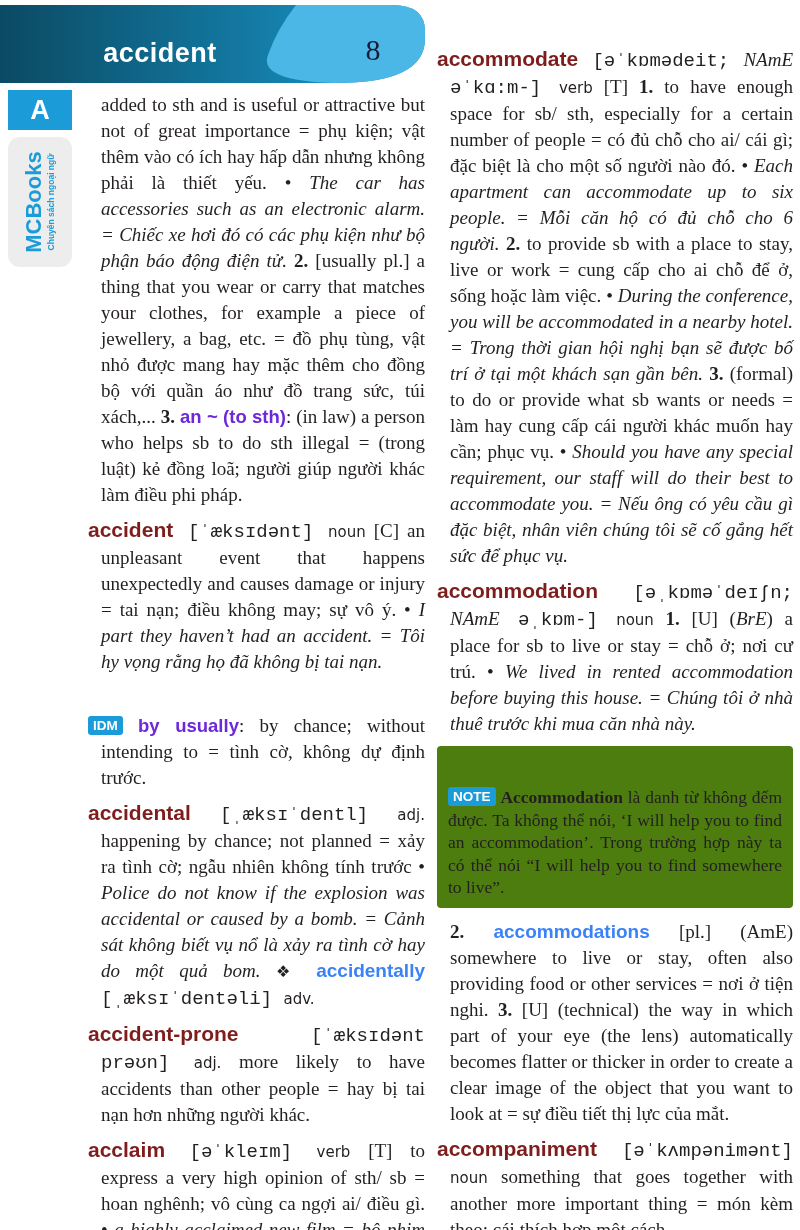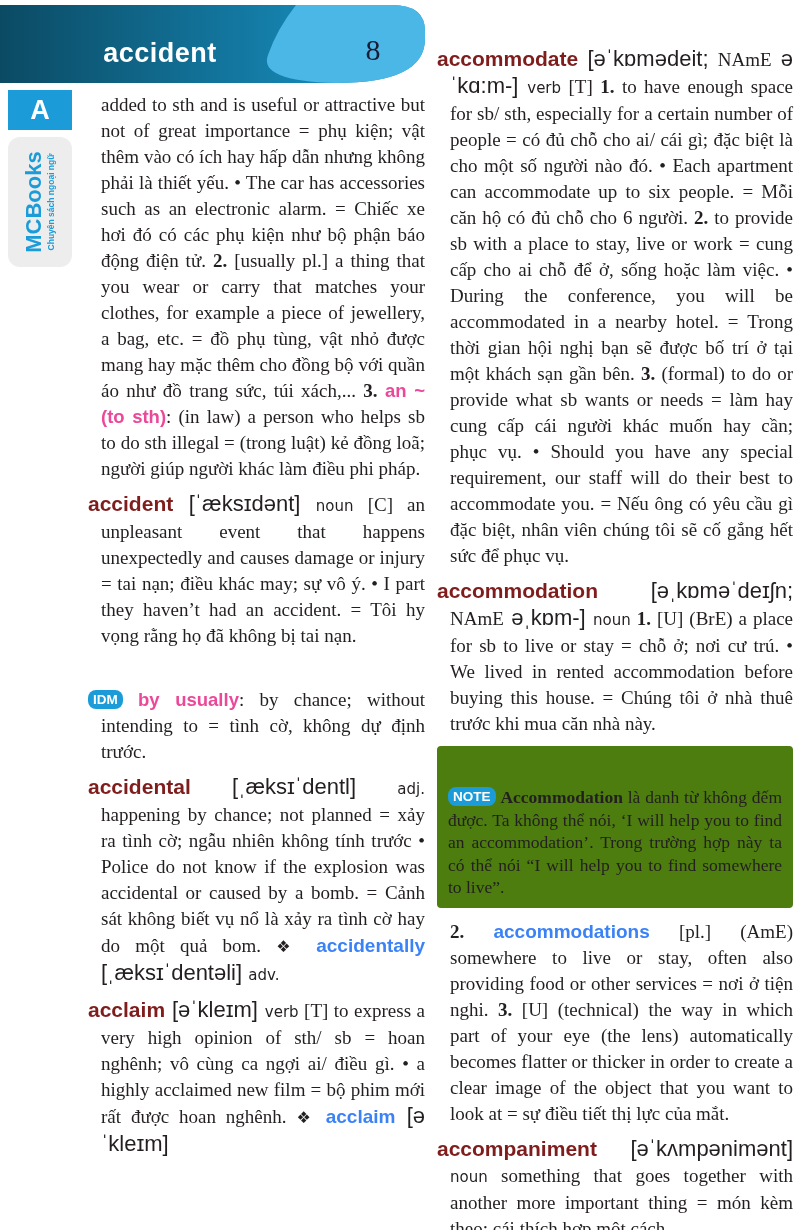--- a/index.html
+++ b/index.html
@@ -38,29 +38,29 @@
   .note-box{background:#4d7c0f;border-radius:4px;padding:9px 11px;margin:4px 0 11px 0;
         font-size:17.5px;line-height:22.5px;}
   .note-box .para{margin:0;}
 
   
   .r-hw{font-family:"Liberation Sans","DejaVu Sans",sans-serif;font-weight:bold;
         color:#7f1d1d;font-size:21px;}
   .r-hw2{font-family:"Liberation Sans","DejaVu Sans",sans-serif;font-weight:bold;
         color:#3b82f6;font-size:19px;}
   .r-bb{font-family:"Liberation Sans","DejaVu Sans",sans-serif;font-weight:bold;
-        color:#ec4899;font-size:18.5px;}
-  .r-ph{font-family:Liberation Sans, sans-serif;font-size:22px;}
+        color:#6d28d9;font-size:18.5px;}
+  .r-ph{font-family:Liberation Mono, monospace;font-size:19px;}
   .r-pos{font-family:"DejaVu Sans",sans-serif;font-size:15px;}
   .r-b{font-weight:bold;}
-  .r-i{}
+  .r-i{font-style:italic;}
   .r-sym{font-family:"DejaVu Sans",sans-serif;font-size:16px;}
   .r-badge{display:inline-block;background:#1b9cd8;color:#fff;
         font-family:"Liberation Sans",sans-serif;font-weight:bold;font-size:13.5px;
-        line-height:17px;padding:1px 5px;border-radius:8px;vertical-align:2px;text-indent:0;margin-top:32px;}
+        line-height:17px;padding:1px 5px;border-radius:3px;vertical-align:2px;text-indent:0;margin-top:32px;}
 </style>
 </head>
 <body>
 
 <div class="page">
 
   <div class="banner">
     <svg viewBox="0 0 425 78" aria-hidden="true">
       <defs>
         <linearGradient id="bg" x1="0" y1="0" x2="1" y2="0">
@@ -82,23 +82,24 @@
 
   <div class="brand-box">
     <div class="brand-rot">
       <div class="brand-name">MCBooks</div>
       <div class="brand-tag">Chuyên sách ngoại ngữ</div>
     </div>
   </div>
 
   <div class="col col-left">
       <div class="para cont"><span class="r-n">added to sth and is useful or attractive but not of great importance = phụ kiện; vật thêm vào có ích hay hấp dẫn nhưng không phải là thiết yếu. • </span><span class="r-i">The car has accessories such as an electronic alarm. = Chiếc xe hơi đó có các phụ kiện như bộ phận báo động điện tử.</span><span class="r-n"> </span><span class="r-b">2.</span><span class="r-n"> [usually pl.] a thing that you wear or carry that matches your clothes, for example a piece of jewellery, a bag, etc. = đồ phụ tùng, vật nhỏ được mang hay mặc thêm cho đồng bộ với quần áo như đồ trang sức, túi xách,... </span><span class="r-b">3.</span><span class="r-n"> </span><span class="r-bb">an ~ (to sth)</span><span class="r-n">: (in law) a person who helps sb to do sth illegal = (trong luật) kẻ đồng loã; người giúp người khác làm điều phi pháp.</span></div>
-      <div class="para hang"><span class="r-hw">accident</span><span class="r-ph"> [ˈæksɪdənt] </span><span class="r-pos">noun</span><span class="r-n"> [C] an unpleasant event that happens unexpectedly and causes damage or injury = tai nạn; điều khác may; sự vô ý. • </span><span class="r-i">I part they haven’t had an accident. = Tôi hy vọng rằng họ đã không bị tai nạn.</span></div>
+      <div class="para hang"><span class="r-hw">accident</span><span class="r-ph"> [ˈæksɪdənt] </span><span class="r-pos">noun</span><span class="r-n"> [C] an unpleasant event that happens unexpectedly and causes damage or injury = tai nạn; điều không may; sự vô ý. • </span><span class="r-i">I part they haven’t had an accident. = Tôi hy vọng rằng họ đã không bị tai nạn.</span></div>
       <div class="para hang"><span class="r-badge">IDM</span><span class="r-n"> </span><span class="r-bb">by usually</span><span class="r-n">: by chance; without intending to = tình cờ, không dự định trước.</span></div>
       <div class="para hang"><span class="r-hw">accidental</span><span class="r-ph"> [ˌæksɪˈdentl] </span><span class="r-pos">adj.</span><span class="r-n"> happening by chance; not planned = xảy ra tình cờ; ngẫu nhiên không tính trước • </span><span class="r-i">Police do not know if the explosion was accidental or caused by a bomb. = Cảnh sát không biết vụ nổ là xảy ra tình cờ hay do một quả bom.</span><span class="r-n"> </span><span class="r-sym">❖</span><span class="r-n"> </span><span class="r-hw2">accidentally</span><span class="r-ph"> [ˌæksɪˈdentəli] </span><span class="r-pos">adv.</span></div>
+      <div class="para hang"><span class="r-hw">accident-prone</span><span class="r-ph"> [ˈæksɪdənt prəʊn] </span><span class="r-pos">adj.</span><span class="r-n"> more likely to have accidents than other people = hay bị tai nạn hơn những người khác.</span></div>
       <div class="para hang"><span class="r-hw">acclaim</span><span class="r-ph"> [əˈkleɪm] </span><span class="r-pos">verb</span><span class="r-n"> [T] to express a very high opinion of sth/ sb = hoan nghênh; vô cùng ca ngợi ai/ điều gì. • </span><span class="r-i">a highly acclaimed new film = bộ phim mới rất được hoan nghênh.</span><span class="r-n"> </span><span class="r-sym">❖</span><span class="r-n"> </span><span class="r-hw2">acclaim</span><span class="r-ph"> [əˈkleɪm] </span></div>
     </div>
   <div class="col col-right">
       <div class="para hang"><span class="r-hw">accommodate</span><span class="r-ph"> [əˈkɒmədeit; </span><span class="r-i">NAmE</span><span class="r-ph"> əˈkɑ:m-] </span><span class="r-pos">verb</span><span class="r-n"> [T] </span><span class="r-b">1.</span><span class="r-n"> to have enough space for sb/ sth, especially for a certain number of people = có đủ chỗ cho ai/ cái gì; đặc biệt là cho một số người nào đó. • </span><span class="r-i">Each apartment can accommodate up to six people. = Mỗi căn hộ có đủ chỗ cho 6 người.</span><span class="r-n"> </span><span class="r-b">2.</span><span class="r-n"> to provide sb with a place to stay, live or work = cung cấp cho ai chỗ để ở, sống hoặc làm việc. • </span><span class="r-i">During the conference, you will be accommodated in a nearby hotel. = Trong thời gian hội nghị bạn sẽ được bố trí ở tại một khách sạn gần bên.</span><span class="r-n"> </span><span class="r-b">3.</span><span class="r-n"> (formal) to do or provide what sb wants or needs = làm hay cung cấp cái người khác muốn hay cần; phục vụ. • </span><span class="r-i">Should you have any special requirement, our staff will do their best to accommodate you. = Nếu ông có yêu cầu gì đặc biệt, nhân viên chúng tôi sẽ cố gắng hết sức để phục vụ.</span></div>
       <div class="para hang"><span class="r-hw">accommodation</span><span class="r-ph"> [əˌkɒməˈdeɪʃn; </span><span class="r-i">NAmE</span><span class="r-ph"> əˌkɒm-] </span><span class="r-pos">noun</span><span class="r-n"> </span><span class="r-b">1.</span><span class="r-n"> [U] (</span><span class="r-i">BrE</span><span class="r-n">) a place for sb to live or stay = chỗ ở; nơi cư trú. • </span><span class="r-i">We lived in rented accommodation before buying this house. = Chúng tôi ở nhà thuê trước khi mua căn nhà này.</span></div>
       <div class="note-box">
         <div class="para "><span class="r-badge">NOTE</span><span class="r-n">  </span><span class="r-b">Accommodation</span><span class="r-n"> là danh từ không đếm được. Ta không thể nói, ‘I will help you to find an accommodation’. Trong trường hợp này ta có thể nói “I will help you to find somewhere to live”.</span></div>
       </div>
       <div class="para cont"><span class="r-b">2.</span><span class="r-n"> </span><span class="r-hw2">accommodations</span><span class="r-n"> [pl.] (AmE) somewhere to live or stay, often also providing food or other services = nơi ở tiện nghi. </span><span class="r-b">3.</span><span class="r-n"> [U] (technical) the way in which part of your eye (the lens) automatically becomes flatter or thicker in order to create a clear image of the object that you want to look at = sự điều tiết thị lực của mắt.</span></div>
       <div class="para hang"><span class="r-hw">accompaniment</span><span class="r-ph">  [əˈkʌmpənimənt] </span><span class="r-pos">noun</span><span class="r-n"> something that goes together with another more important thing = món kèm theo; cái thích hợp một cách</span></div>

